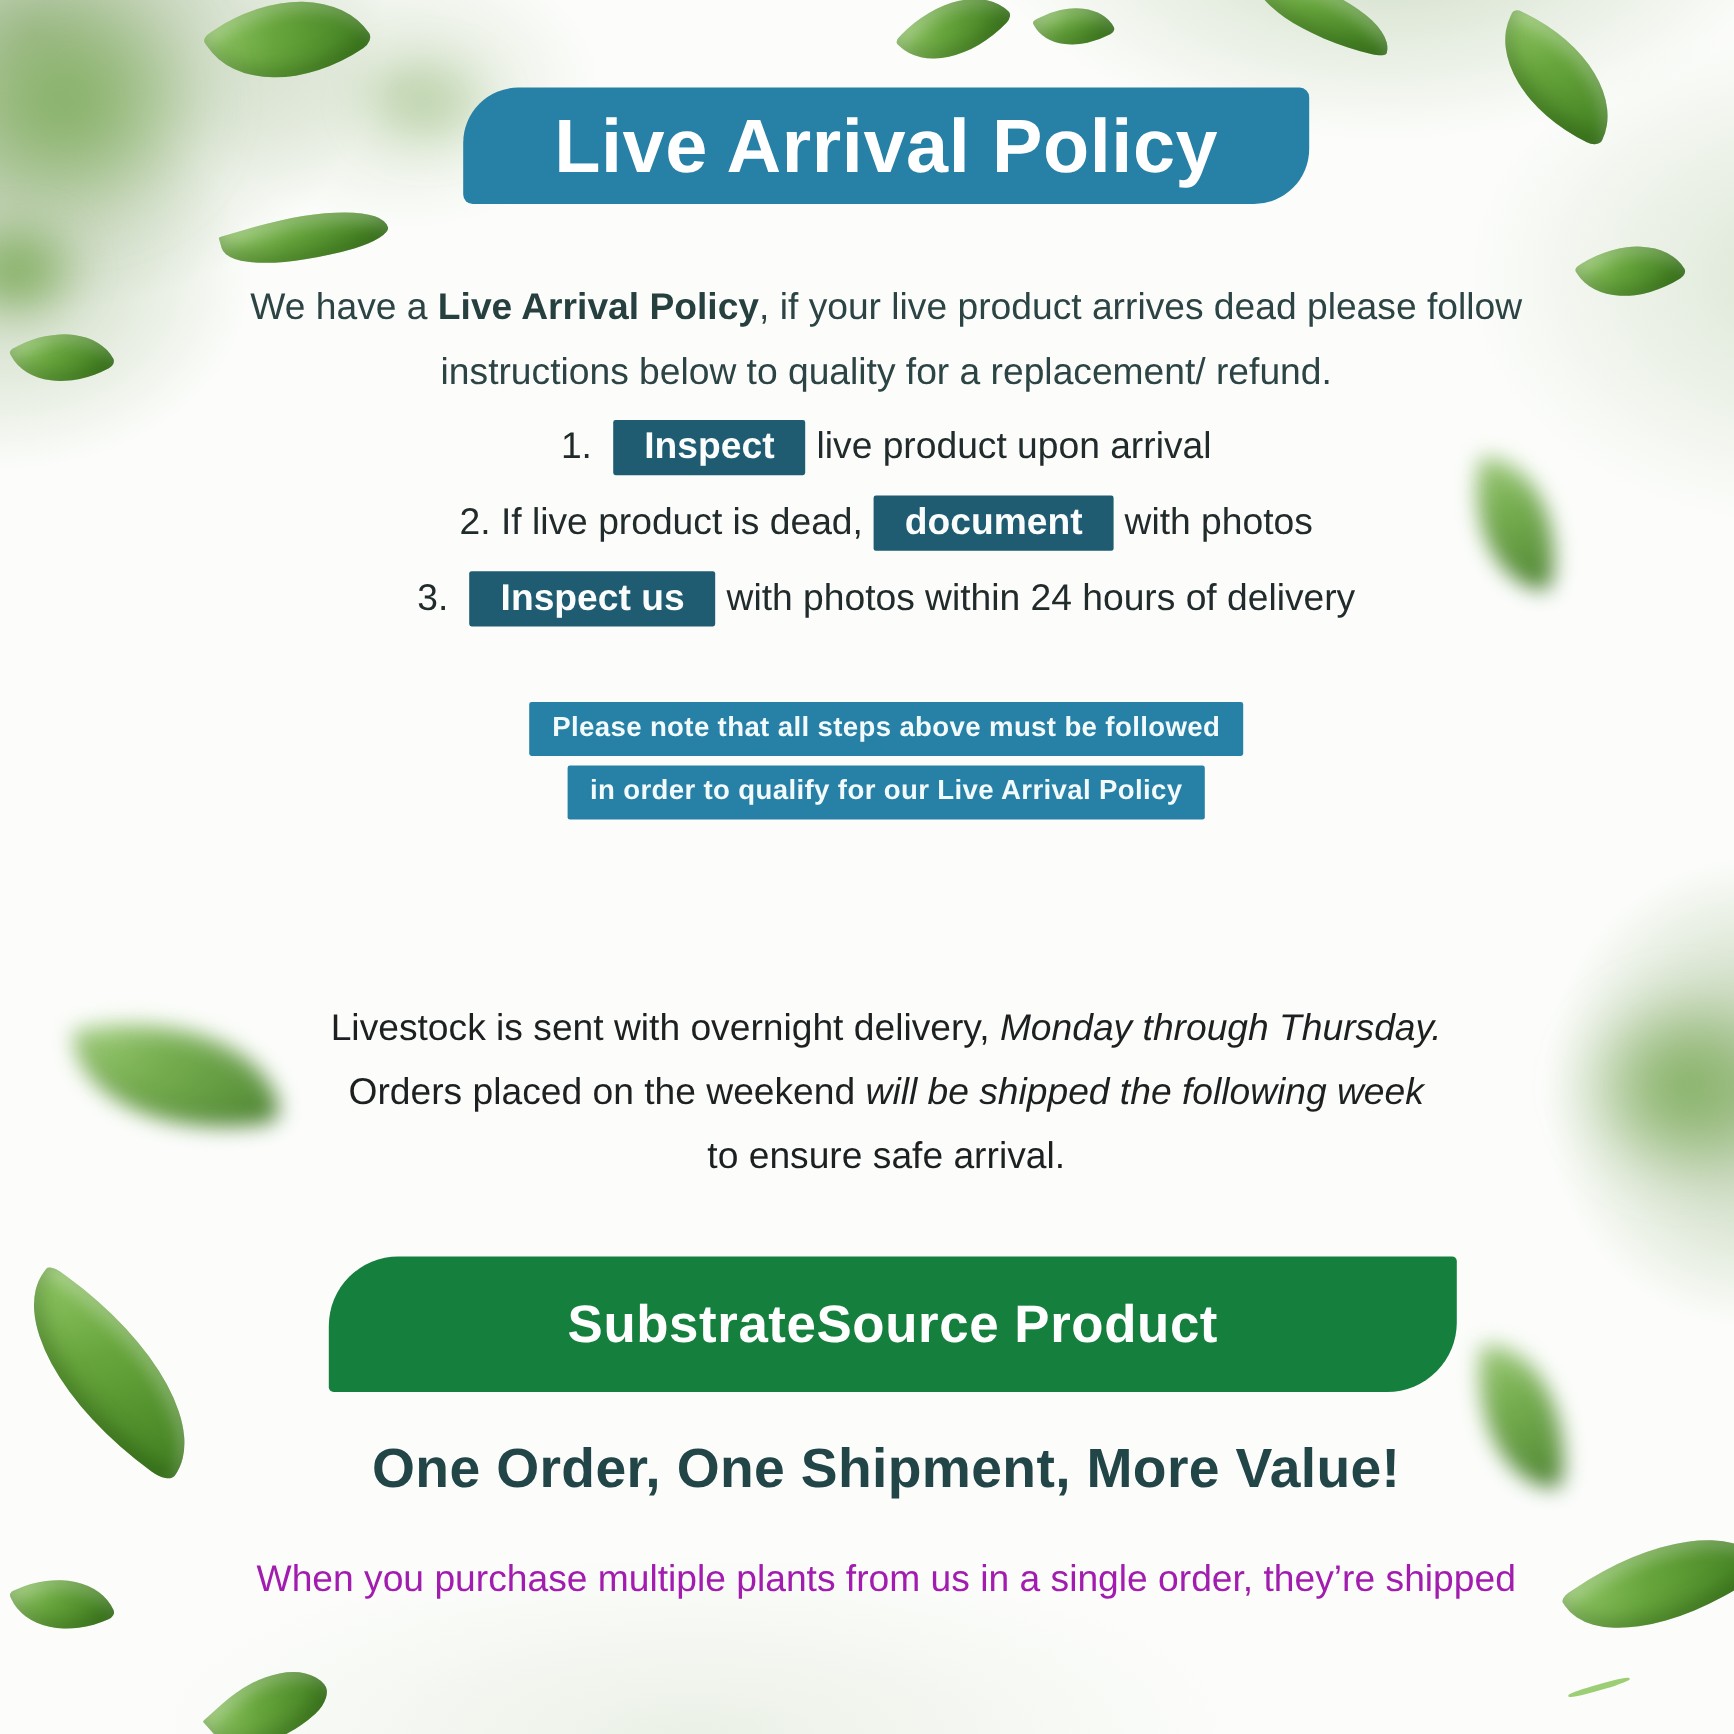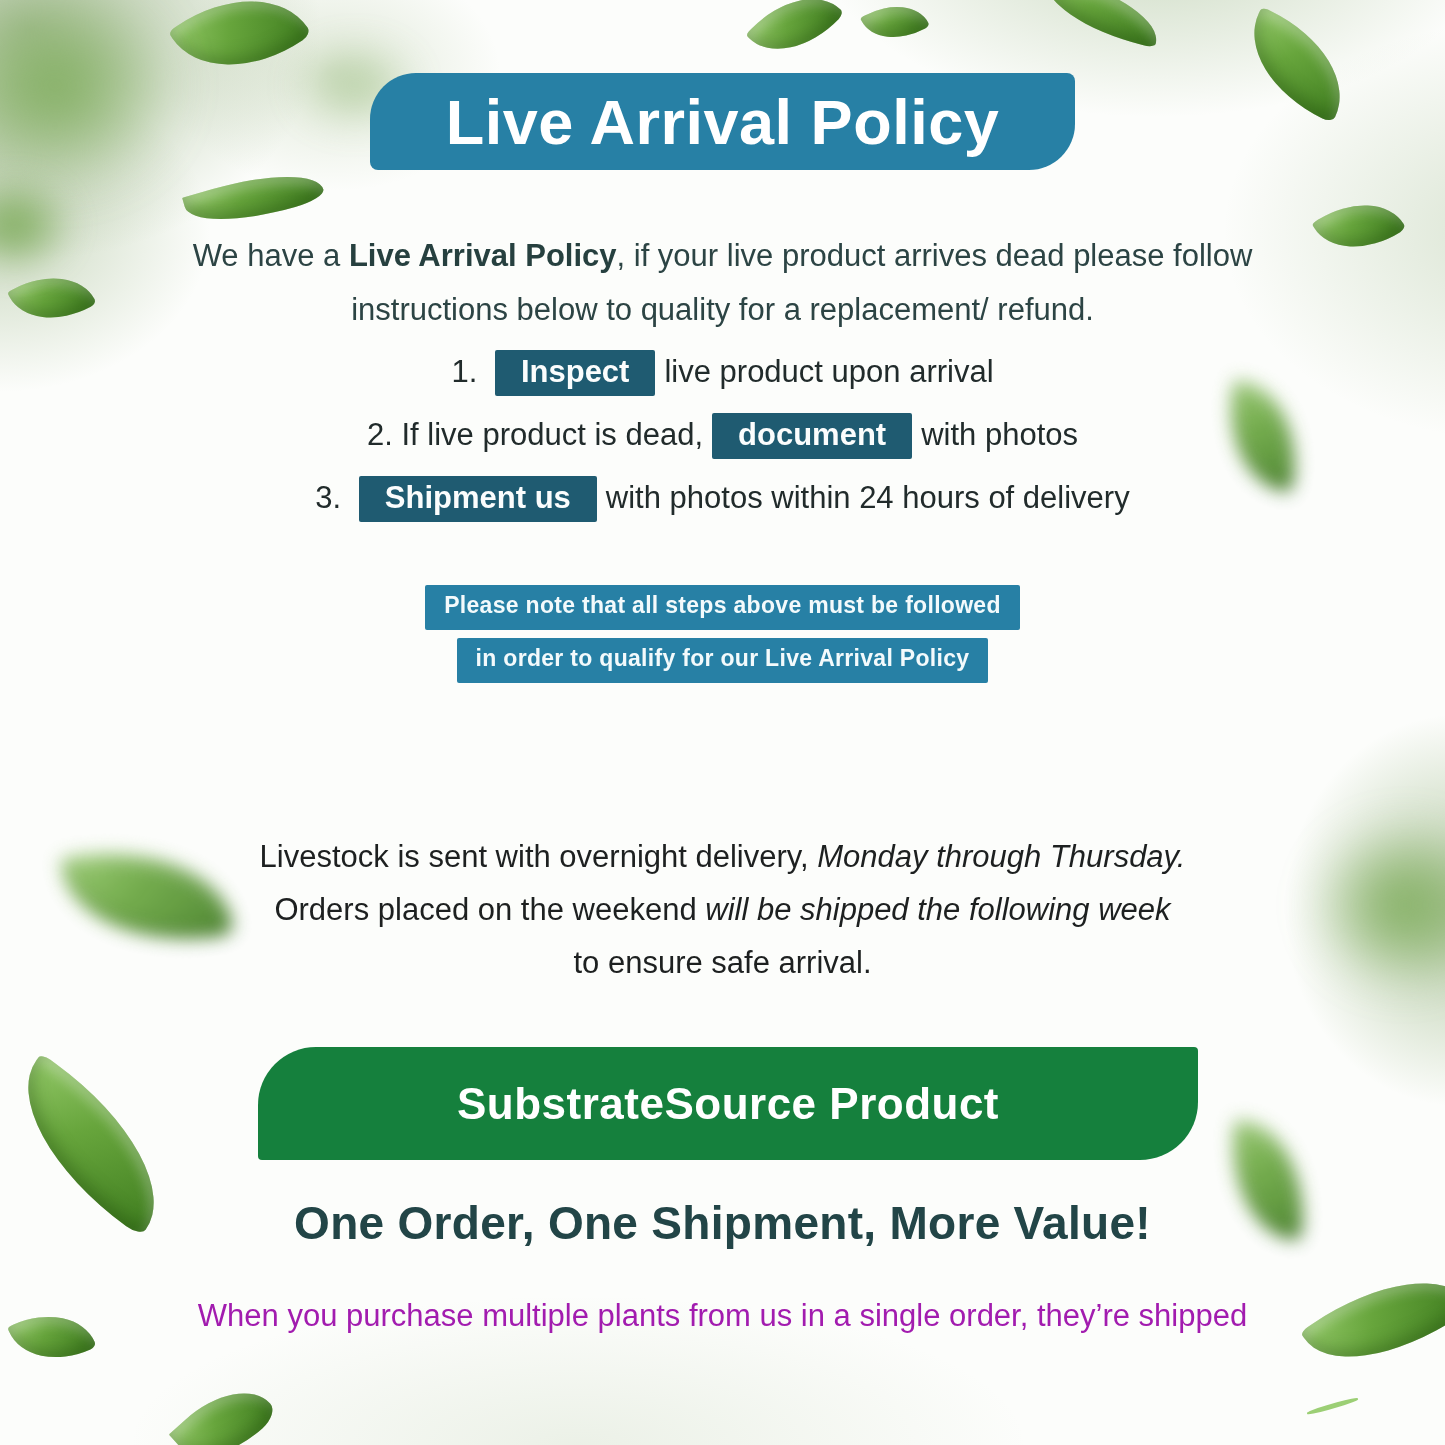--- a/index.html
+++ b/index.html
@@ -36,21 +36,21 @@
   .blob{
     position:absolute;z-index:1;border-radius:50%;
     background:radial-gradient(closest-side,#7cab59,rgba(124,171,89,0));
   }
   .stem::after{
     content:"";position:absolute;left:-26%;bottom:-8%;
     width:34%;height:5px;background:#9ccf75;border-radius:40%;
     transform:rotate(18deg);
   }
   
-  .content{position:absolute;inset:0;z-index:2;}
+  .content{position:absolute;inset:0;z-index:2;margin-left:16px;}
   .banner{
     position:absolute;display:flex;align-items:center;justify-content:center;
     color:#ffffff;font-weight:700;text-align:center;letter-spacing:.5px;
   }
   .banner1{
     left:370px;top:73px;width:705px;height:97px;
     background:#2780a5;border-radius:46px 8px 46px 8px;
     font-size:63px;
   }
   .banner2{
@@ -126,21 +126,21 @@
 
     <div class="banner banner1">
       <span>Live Arrival Policy</span>
     </div>
 
     <p class="intro"><span>We have a </span><b>Live Arrival Policy</b><span>, if your live product arrives dead please follow</span><br><span>instructions below to quality for a replacement/ refund.</span></p>
 
     <div class="steps">
       <div class="step-row"><span>1.</span> <span></span><span class="hl">Inspect</span><span>live product upon arrival</span></div>
       <div class="step-row"><span>2.</span> <span>If live product is dead,</span><span class="hl">document</span><span>with photos</span></div>
-      <div class="step-row"><span>3.</span> <span></span><span class="hl">Shipment us</span><span>with photos within 24 hours of delivery</span></div>
+      <div class="step-row"><span>3.</span> <span></span><span class="hl">Inspect us</span><span>with photos within 24 hours of delivery</span></div>
     </div>
 
     <div class="note">
       <span class="note-bar">Please note that all steps above must be followed</span><br>
       <span class="note-bar">in order to qualify for our Live Arrival Policy</span>
     </div>
 
     <p class="shipping"><span>Livestock is sent with overnight delivery, </span><i>Monday through Thursday.</i><br><span>Orders placed on the weekend </span><i>will be shipped the following week</i><br><span>to ensure safe arrival.</span></p>
 
     <div class="banner banner2">

